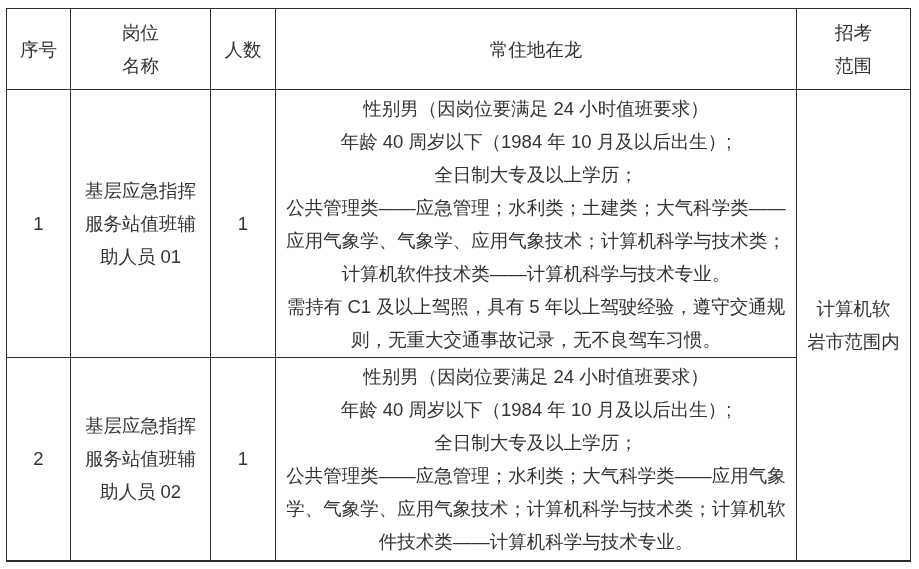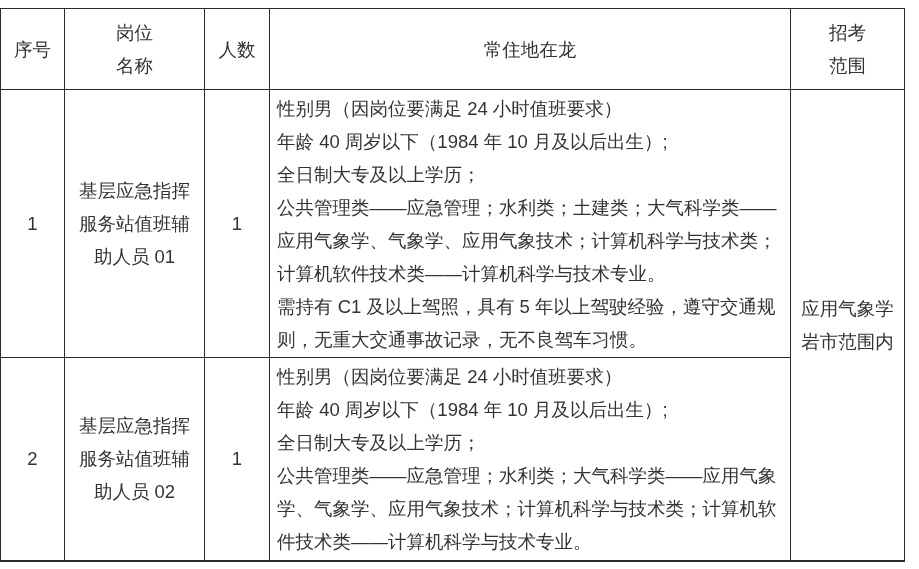--- a/index.html
+++ b/index.html
@@ -13,21 +13,21 @@
     overflow: hidden;
   }
   .page {
     position: absolute;
     left: 0; top: 0;
     width: 919px; height: 569px;
     background: #ffffff;
   }
   table.doc {
     position: absolute;
-    left: 0;
+    left: 6px;
     top: 8px;
     width: 904px;
     border-collapse: collapse;
     table-layout: fixed;
     border: 1px solid #2b2b2b;
     border-bottom: 2px solid #2b2b2b;
   }
   .doc th, .doc td {
     border: 1px solid #2b2b2b;
     font-weight: 400;
@@ -37,21 +37,21 @@
     vertical-align: middle;
     white-space: pre-line;
     padding: 0 4px;
     overflow: hidden;
     color: #333333;
   }
   .doc thead tr { height: 81px; }
   .doc tr.row-1 { height: 268px; }
   .doc tr.row-2 { height: 203px; }
   .doc td.qual {
-    text-align: left;
+    text-align: center;
     padding: 0 7px;
   }
 </style>
 </head>
 <body>
 
 <div class="page">
   <table class="doc">
     <colgroup>
       <col style="width:64px">
@@ -79,21 +79,21 @@
 助人员 01</td>
         <td>1</td>
         <td class="qual">性别男（因岗位要满足 24 小时值班要求）
 年龄 40 周岁以下（1984 年 10 月及以后出生）;
 全日制大专及以上学历；
 公共管理类——应急管理；水利类；土建类；大气科学类——
 应用气象学、气象学、应用气象技术；计算机科学与技术类；
 计算机软件技术类——计算机科学与技术专业。
 需持有 C1 及以上驾照，具有 5 年以上驾驶经验，遵守交通规
 则，无重大交通事故记录，无不良驾车习惯。</td>
-        <td rowspan="2">应用气象学
+        <td rowspan="2">计算机软
 岩市范围内</td>
       </tr>
       <tr class="row-2">
         <td>2</td>
         <td>基层应急指挥
 服务站值班辅
 助人员 02</td>
         <td>1</td>
         <td class="qual">性别男（因岗位要满足 24 小时值班要求）
 年龄 40 周岁以下（1984 年 10 月及以后出生）;

